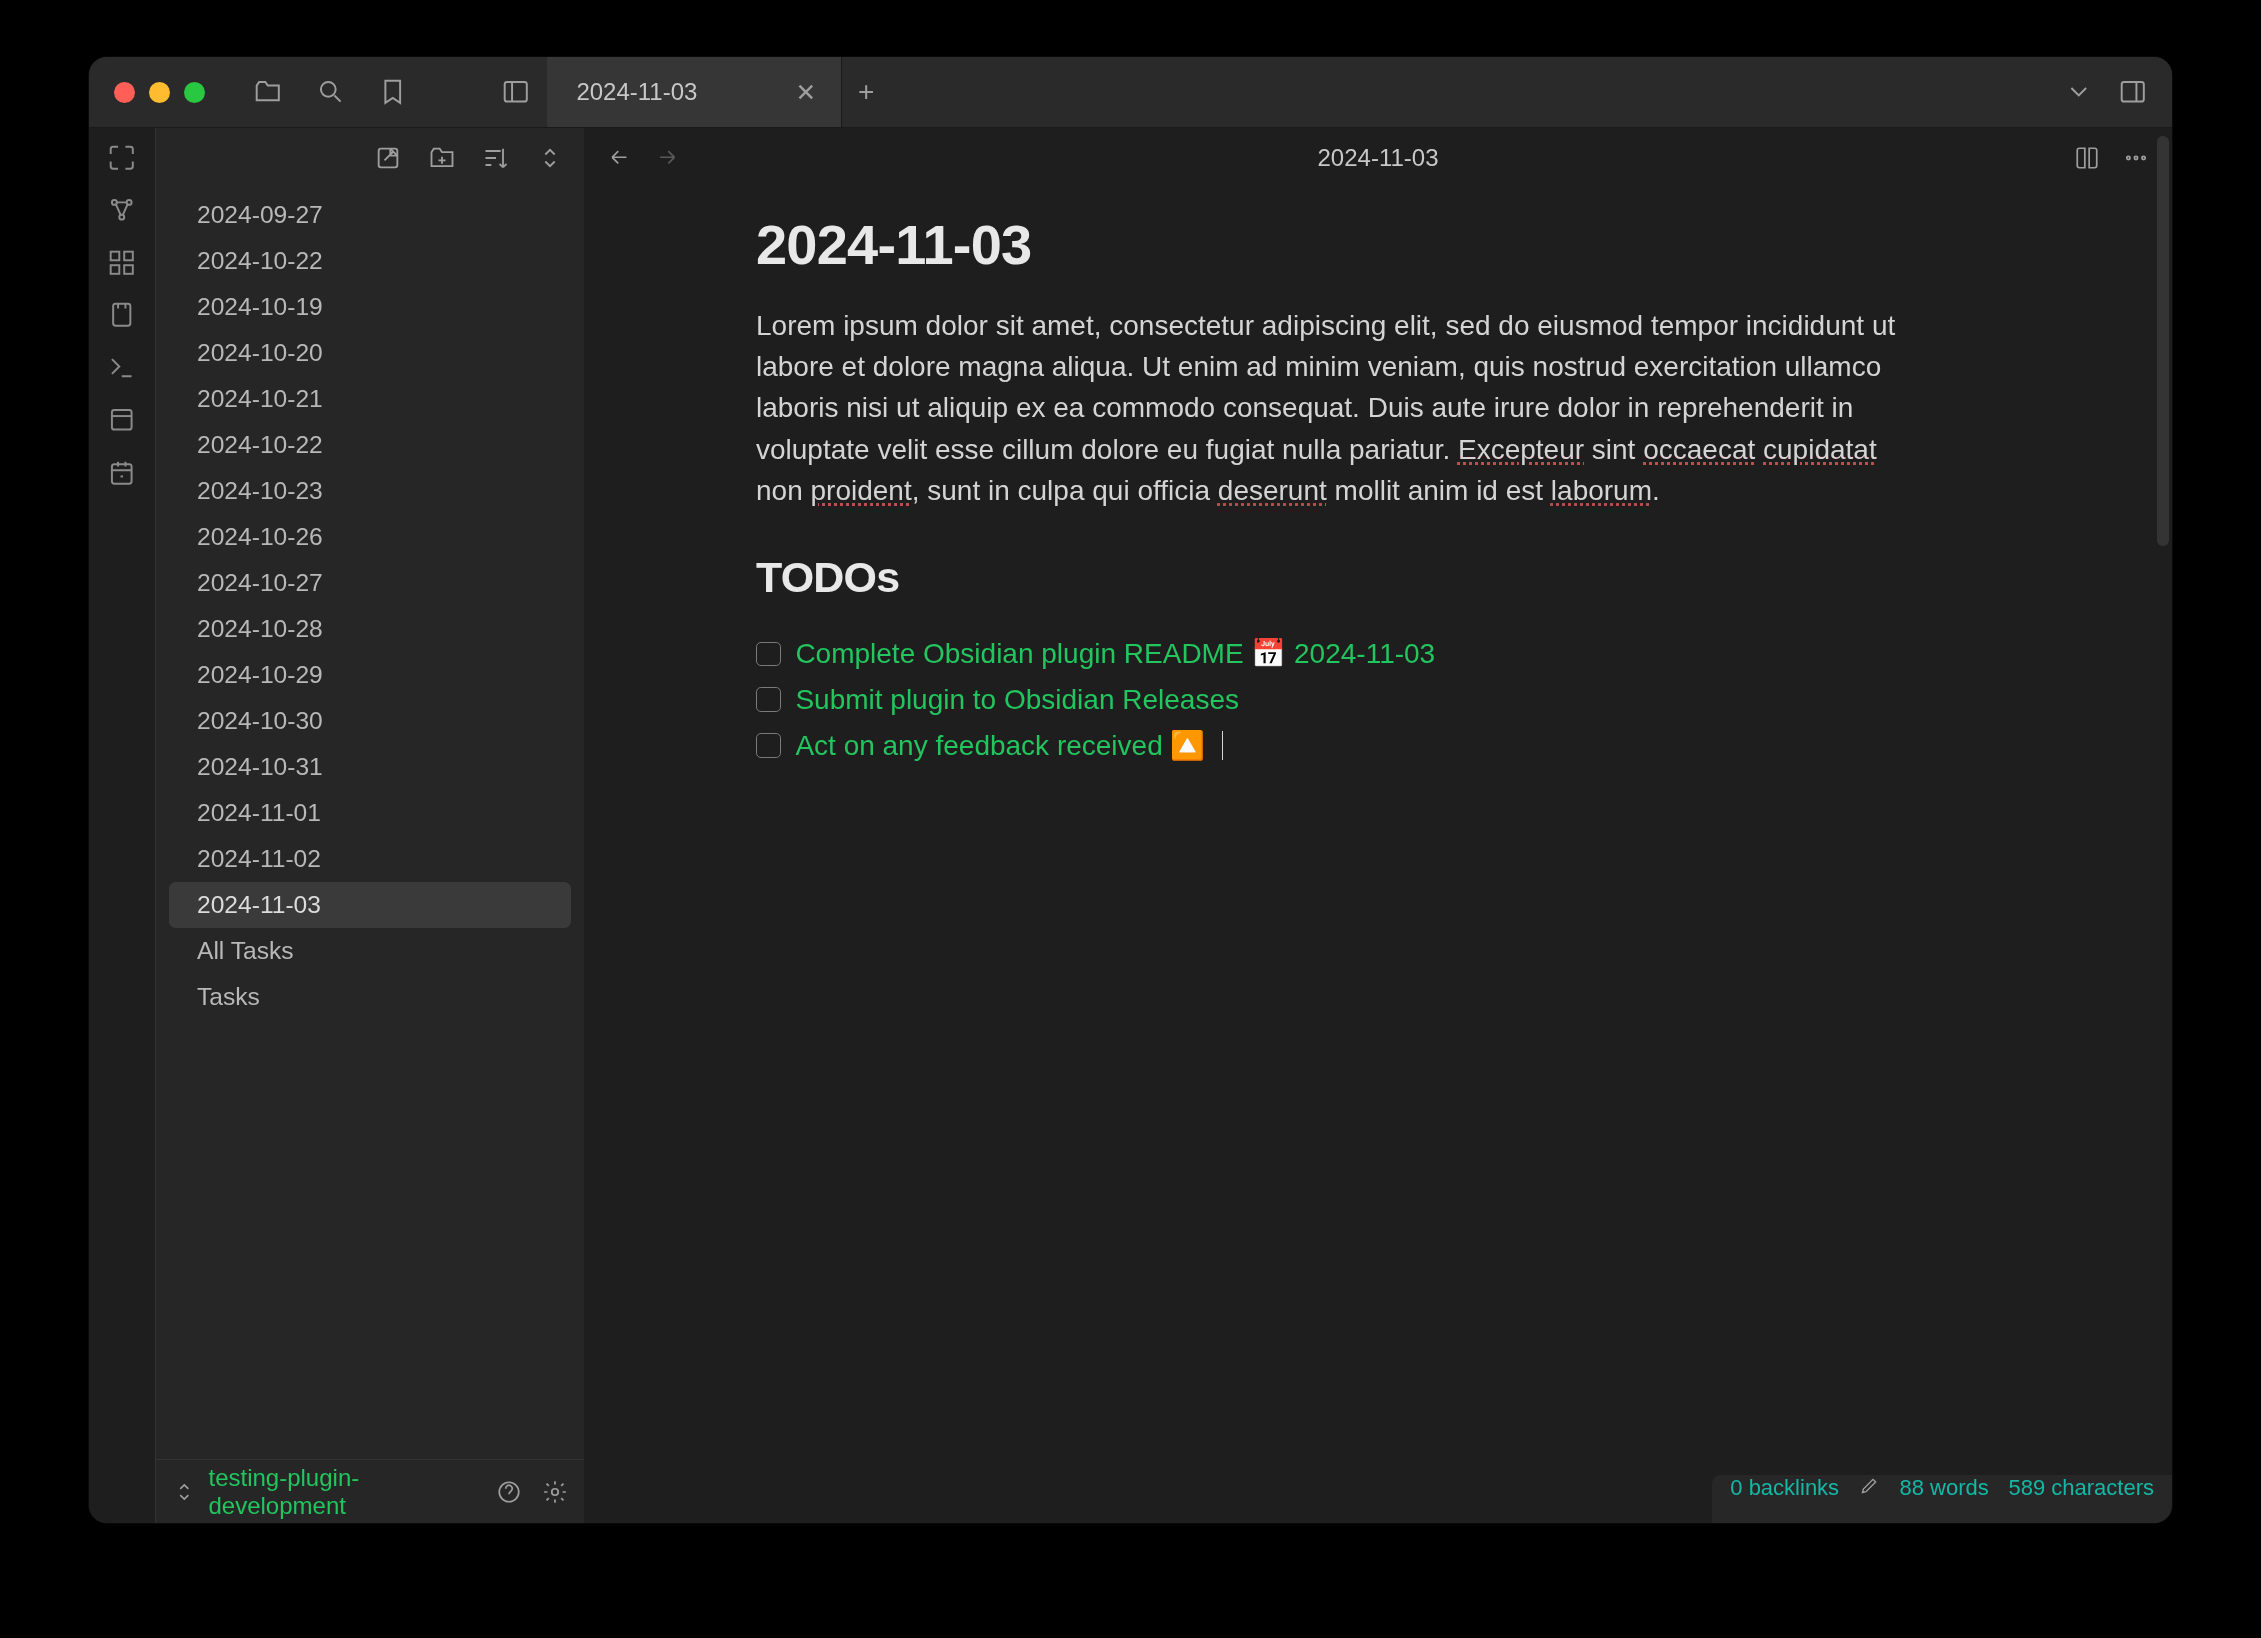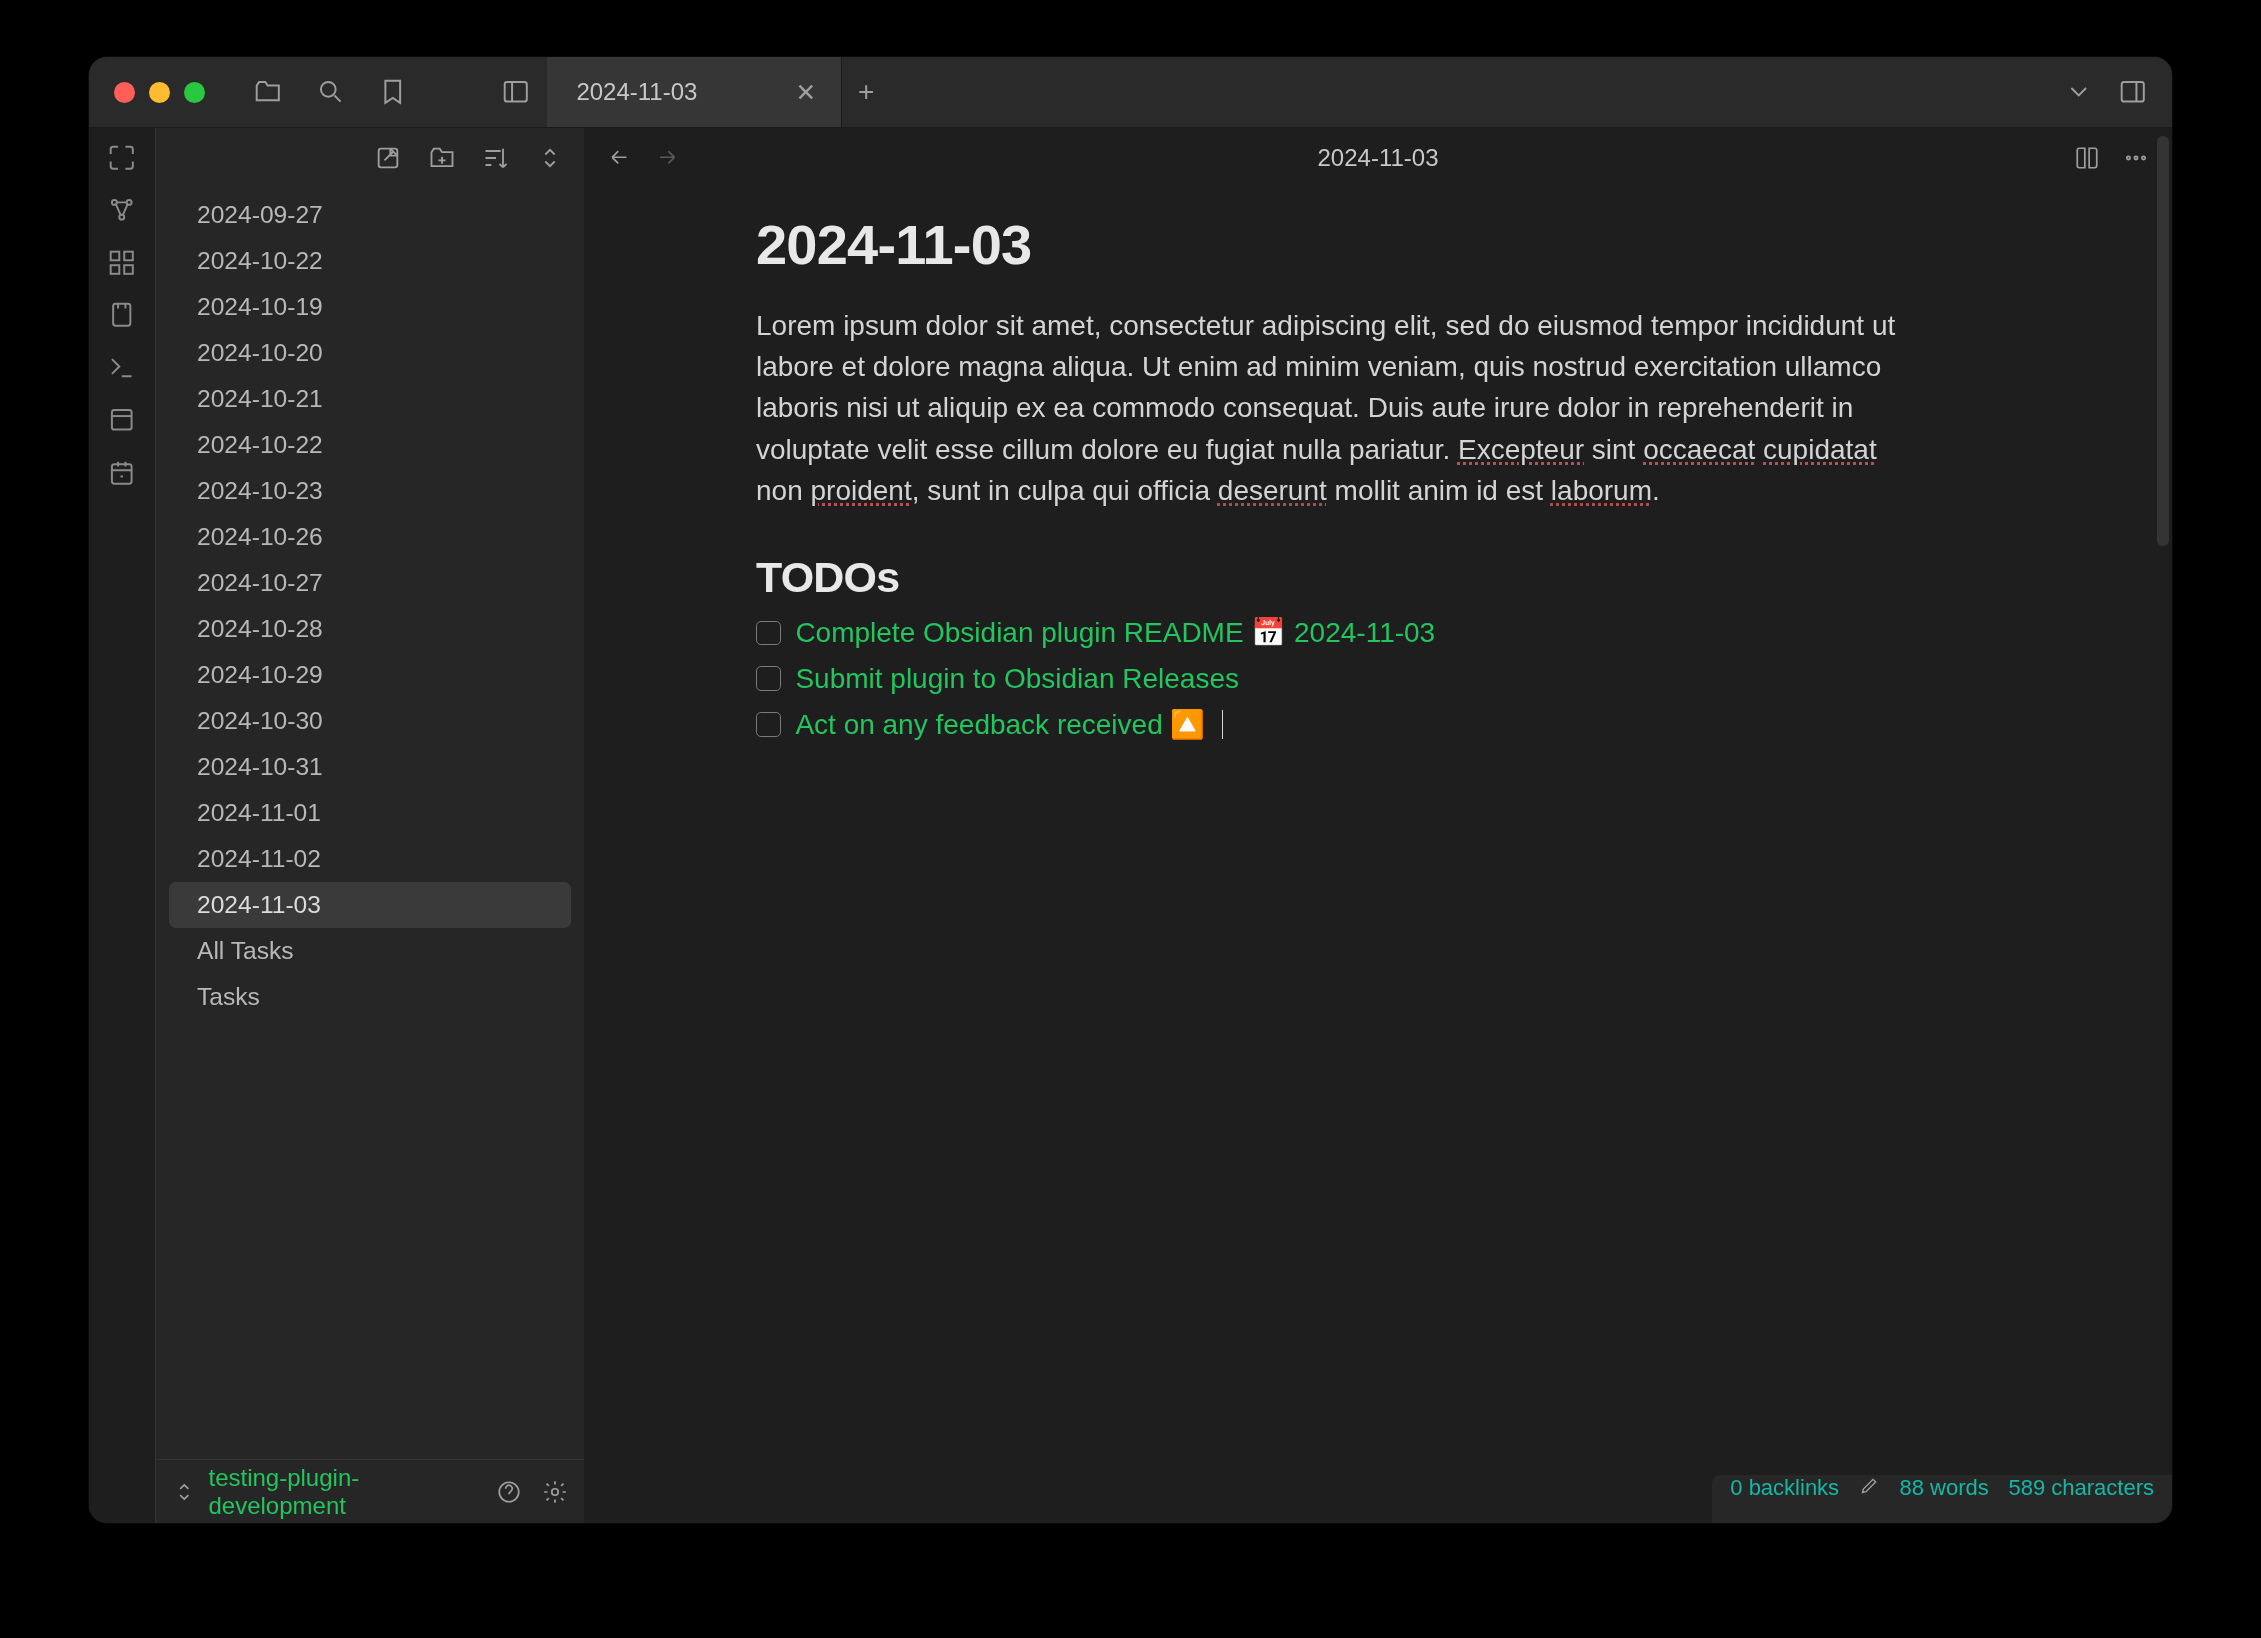--- a/index.html
+++ b/index.html
@@ -118,21 +118,21 @@
 .nav-arrows .icon { width:24.6px; height:24.6px; }
 .nav-arrows .icon.back { color:#9e9e9e;}
 .nav-arrows .icon.fwd { color:#5a5a5a;}
 .content-title { position:absolute; left:50%; transform:translateX(-50%); color:#c8c8c8; font-size:24px;}
 .content-header-right { margin-left:auto; display:flex; gap:23px;}
 .content-header-right .icon { width:26px; height:26px; color:#9e9e9e;}
 .editor { flex:1; padding: 24.6px 0 0 0; overflow-y:auto;}
 .editor-inner { max-width: 1172px; margin: 0 0 0 172px; color:#dcdcdc;}
 .editor-inner h1 { font-size: 56px; font-weight: 700; color:#e8e8e8; margin-bottom: 28px; letter-spacing:-0.8px;}
 .editor-inner p { font-size: 28px; line-height: 1.48; color:#d4d4d4; margin-bottom: 41px;}
-.editor-inner h2 { font-size: 43px; font-weight: 700; color:#e8e8e8; margin-bottom: 8px; letter-spacing:-0.8px;}
+.editor-inner h2 { font-size: 43px; font-weight: 700; color:#e8e8e8; margin-bottom: 29px; letter-spacing:-0.8px;}
 .spell { text-decoration: underline; text-decoration-style: dotted; text-decoration-color: rgba(255,100,100,0.7); text-underline-offset: 3.3px;}
 .todo-list { list-style:none;}
 .todo-list li { display:flex; align-items:center; gap:14.8px; font-size:28px; color:#22c55e; padding: 6.6px 0;}
 .checkbox { width:24.6px; height:24.6px; border:1.6px solid #7a7a7a; border-radius:4.9px; flex-shrink:0;}
 .cursor-line { display:inline-block; width:1.6px; height:29.5px; background:#d4d4d4; vertical-align:middle; margin-left:1.6px;}
 .status-bar {
   position: absolute;
   bottom: 0; right: 0;
   height: 48px;
   background: rgba(40,40,40,0.9);

